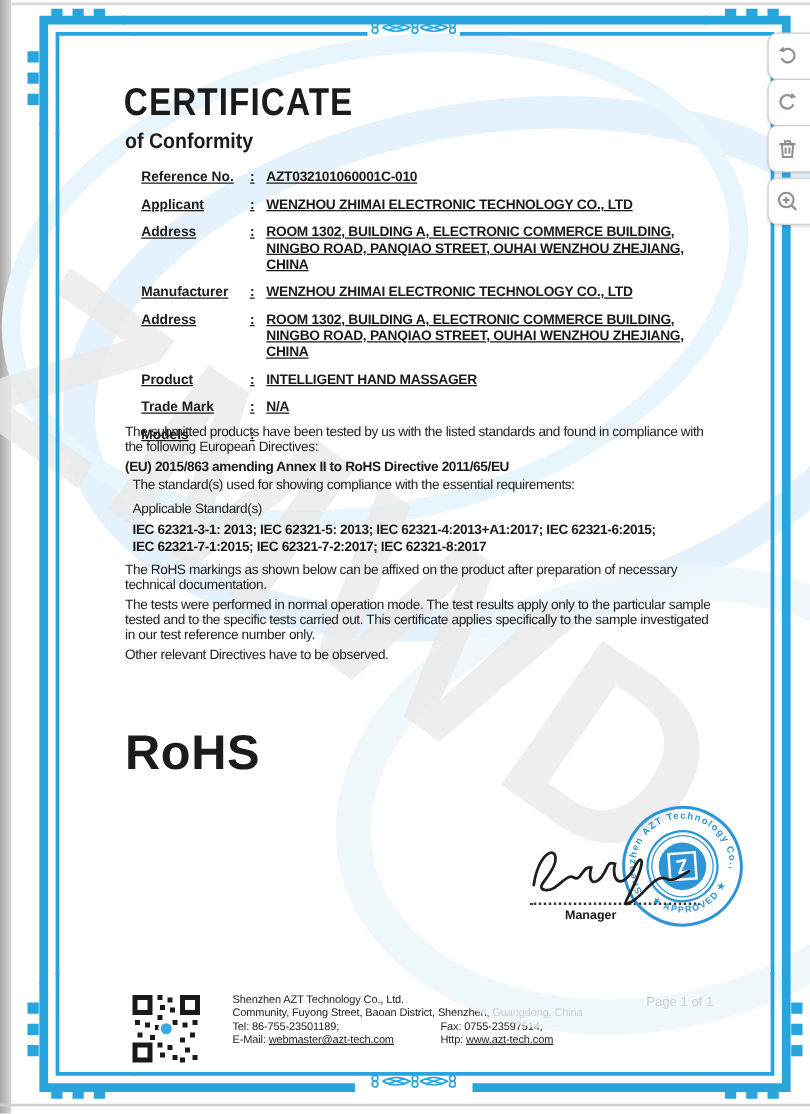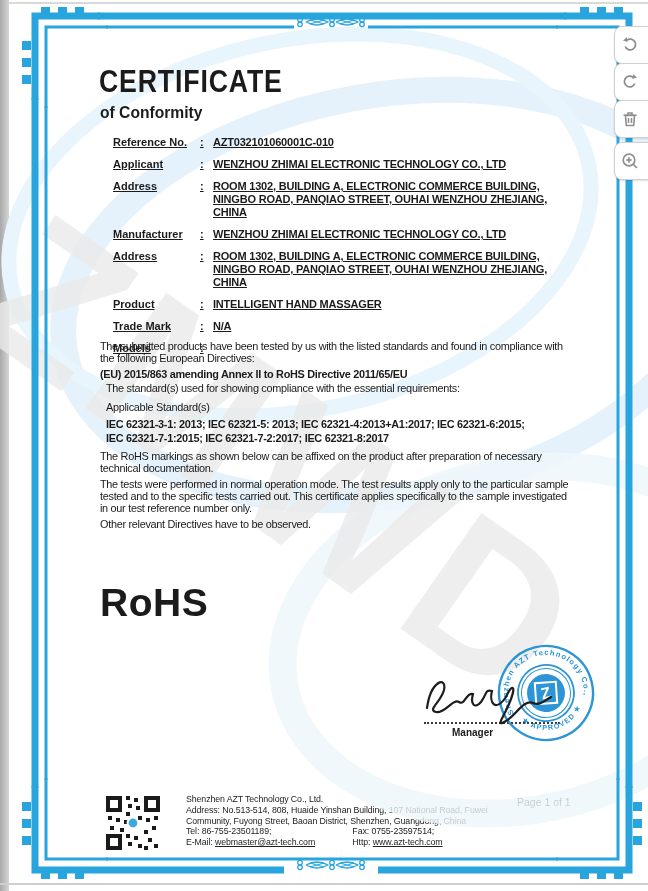--- a/index.html
+++ b/index.html
@@ -239,21 +239,20 @@
         <rect x="22" y="22" width="2" height="2"></rect>
       <rect x="25" y="25" width="2" height="2"></rect>
         <rect x="20" y="26" width="2" height="2"></rect>
     </g>
     <circle cx="14.5" cy="14.5" r="3.2" fill="#fff"></circle>
     <circle cx="14.5" cy="14.5" r="2.2" fill="#3aa9e0"></circle>
   </svg>
 
   <div class="fot">
     <div>Shenzhen AZT Technology Co., Ltd.</div>
-    <div>Address: No.513-514, 808, Huaide Yinshan Building, 107 National Road, Fuwei</div>
     <div>Community, Fuyong Street, Baoan District, Shenzhen, Guangdong, China</div>
     <div>
       <span class="col">Tel: 86-755-23501189;</span>
       <span>Fax: 0755-23597514;</span>
     </div>
     <div>
       <span class="col"><span>E-Mail: </span><span class="u">webmaster@azt-tech.com</span></span>
       <span><span>Http: </span><span class="u">www.azt-tech.com</span></span>
     </div>
   </div>

